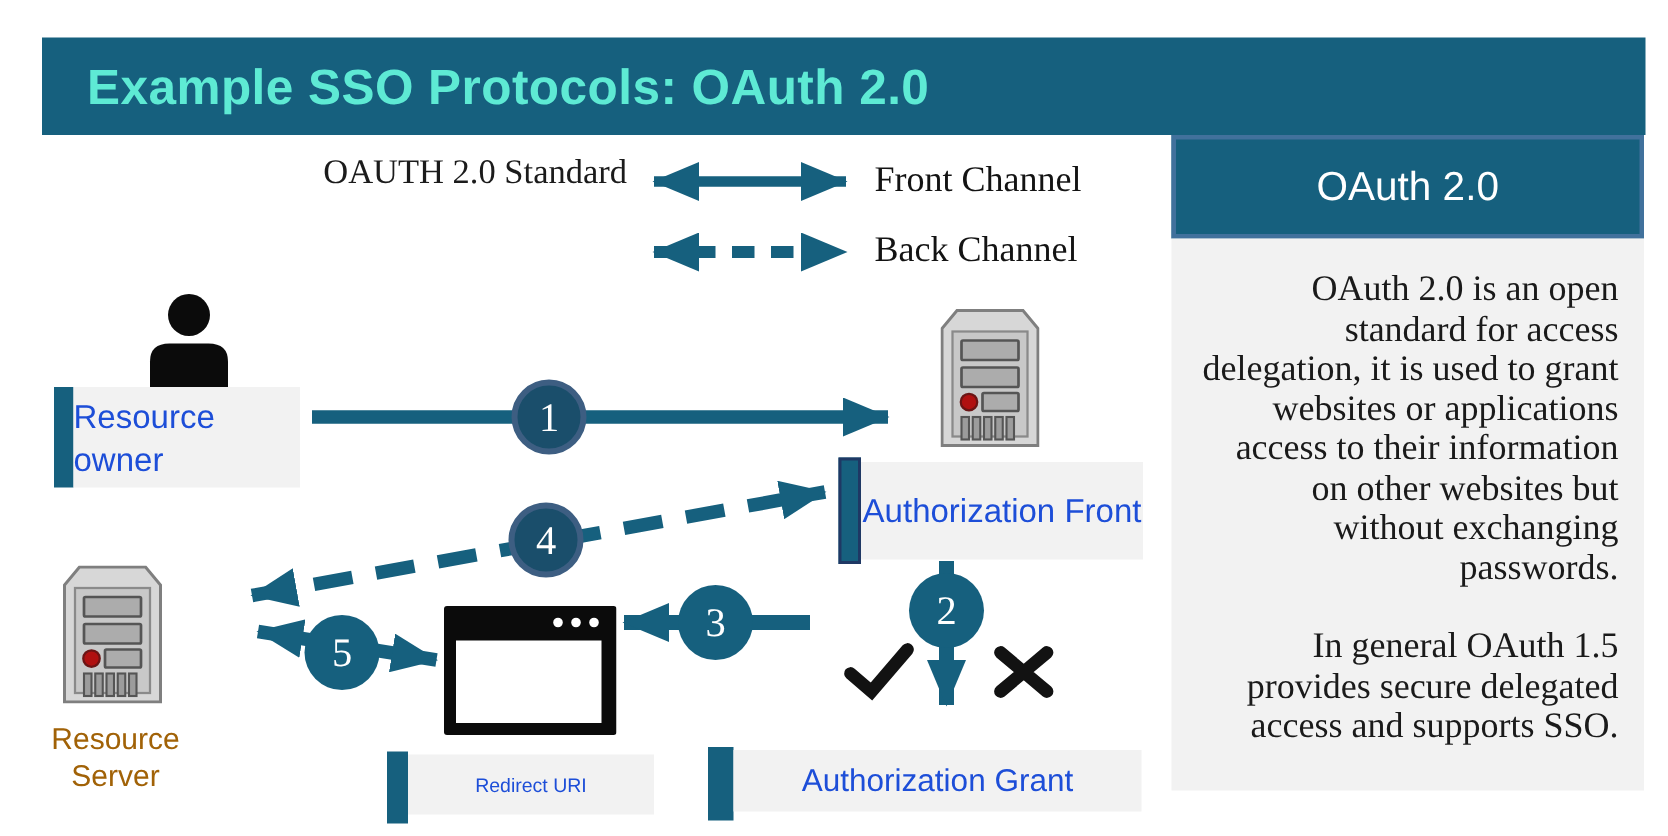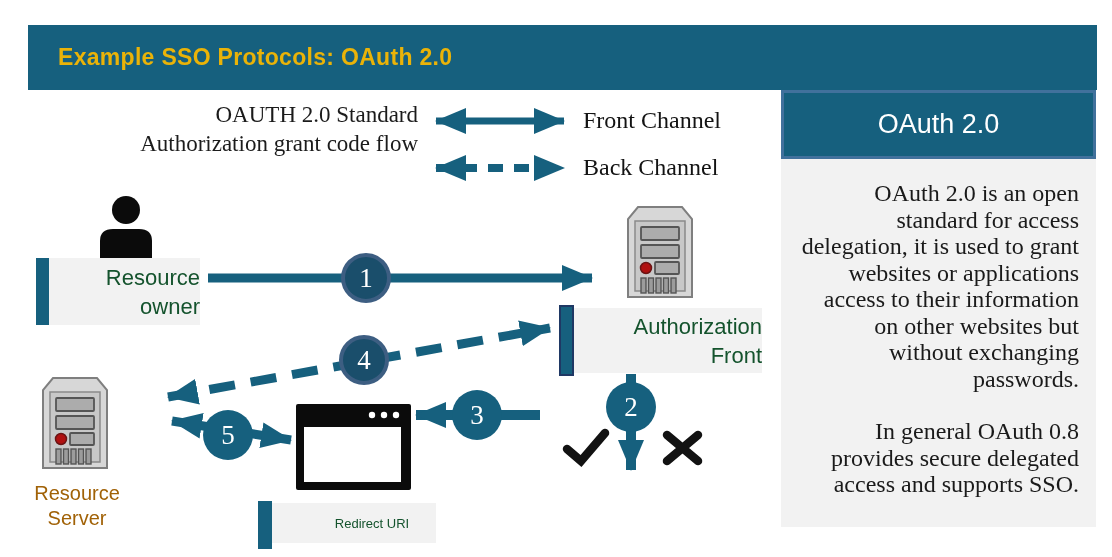--- a/index.html
+++ b/index.html
@@ -4,21 +4,21 @@
 <style>
   html,body{margin:0;padding:0;background:#ffffff;}
   .canvas{position:relative;width:1112px;height:557px;background:#ffffff;overflow:hidden;
           font-family:"Liberation Sans",sans-serif;}
   .serif{font-family:"Liberation Serif","DejaVu Serif",serif;text-align:right;}
 
   
   .header-bar{position:absolute;left:28px;top:25px;width:1069px;height:65px;
               background:var(--teal,#16607E);display:flex;align-items:center;padding-left:30px;
               box-sizing:border-box;}
-  .header-bar .title{color:#eab308;font-size:23px;font-weight:bold;letter-spacing:.3px;}
+  .header-bar .title{color:#5eead4;font-size:33px;font-weight:bold;letter-spacing:.3px;}
 
   
   .intro{position:absolute;left:38px;top:100px;width:380px;font-size:23px;line-height:29px;color:#1b1b1b;}
 
   
   .legend-label{position:absolute;font-size:24px;color:#131313;}
   .legend-front{left:583px;top:107px;}
   .legend-back{left:583px;top:154px;}
 
   
@@ -28,21 +28,21 @@
   .sidebar-head .t{color:#ffffff;font-size:27px;}
   .sidebar-body{height:368px;box-sizing:border-box;background:var(--label_bg,#F2F2F2);
                 padding:21px 17px;font-size:24px;line-height:26.5px;color:#1a1a1a;}
   .sidebar-body p{margin:0;}
   .sidebar-body p + p{margin-top:26px;}
 
   
   .tag{position:absolute;display:flex;align-items:stretch;}
   .tag .bar{width:13px;background:var(--teal,#16607E);flex:0 0 auto;}
   .tag .txt{flex:1;background:var(--label_bg,#F2F2F2);display:flex;align-items:center;justify-content:center;
-            text-align:right;color:#14532d;font-size:22px;line-height:29px;padding-left:36px;}
+            text-align:left;color:#1d4ed8;font-size:22px;line-height:29px;}
   .tag-resource-owner{left:36px;top:258px;width:164px;height:67px;}
   .tag-auth-server{left:559px;top:308px;width:203px;height:65px;}
   .tag-auth-server .bar{border:2px solid #1F3864;box-sizing:border-box;width:15px;margin:-3px 0;}
   .tag-auth-grant{left:472px;top:500px;width:289px;height:41px;}
   .tag-auth-grant .bar{width:17px;margin:-2px 0 -6px;}
   .tag-auth-grant .txt{font-size:21px;}
   .tag-redirect-uri{left:258px;top:503px;width:178px;height:40px;}
   .tag-redirect-uri .bar{width:14px;margin:-2px 0 -6px;}
   .tag-redirect-uri .txt{font-size:13px;}
 
@@ -66,33 +66,32 @@
 <body>
 
 <div class="canvas">
 
   <div class="header-bar">
     <span class="title">Example SSO Protocols: OAuth 2.0</span>
   </div>
 
   <div class="intro serif">
     <div>OAUTH 2.0 Standard</div>
-    <div>Authorization grant code flow</div>
   </div>
 
   <div class="legend-label legend-front serif">Front Channel</div>
   <div class="legend-label legend-back serif">Back Channel</div>
 
   <div class="sidebar">
     <div class="sidebar-head">
       <span class="t">OAuth 2.0</span>
     </div>
     <div class="sidebar-body serif">
       <p>OAuth 2.0 is an open standard for access delegation, it is used to grant websites or applications access to their information on other websites but without exchanging passwords.</p>
-      <p>In general OAuth 0.8 provides secure delegated access and supports SSO.</p>
+      <p>In general OAuth 1.5 provides secure delegated access and supports SSO.</p>
     </div>
   </div>
 
   <svg class="icon" style="left:99px;top:196px;" width="54" height="62" viewBox="0 0 54 62">
     <circle cx="27" cy="14" r="14" fill="#0B0B0B"></circle>
     <path d="M1,62 L1,45 Q1,33 14,33 L40,33 Q53,33 53,45 L53,62 Z" fill="#0B0B0B"></path>
   </svg>
 
   <svg class="icon" style="left:627px;top:206px;" width="66" height="92" viewBox="0 0 66 92">
     <path d="M11,1 L55,1 L65,13 L65,91 L1,91 L1,13 Z" fill="#D7D7D7" stroke="#7F7F7F" stroke-width="2"></path>
@@ -162,20 +161,24 @@
   <div class="tag tag-resource-owner">
     <div class="bar"></div>
     <div class="txt">Resource owner</div>
   </div>
 
   <div class="tag tag-auth-server">
     <div class="bar"></div>
     <div class="txt">Authorization Front</div>
   </div>
 
+  <div class="tag tag-auth-grant">
+    <div class="bar"></div>
+    <div class="txt">Authorization Grant</div>
+  </div>
 
   <div class="tag tag-redirect-uri">
     <div class="bar"></div>
     <div class="txt">Redirect URI</div>
   </div>
 
   <div class="rs-label">Resource Server</div>
 
 </div>
 

